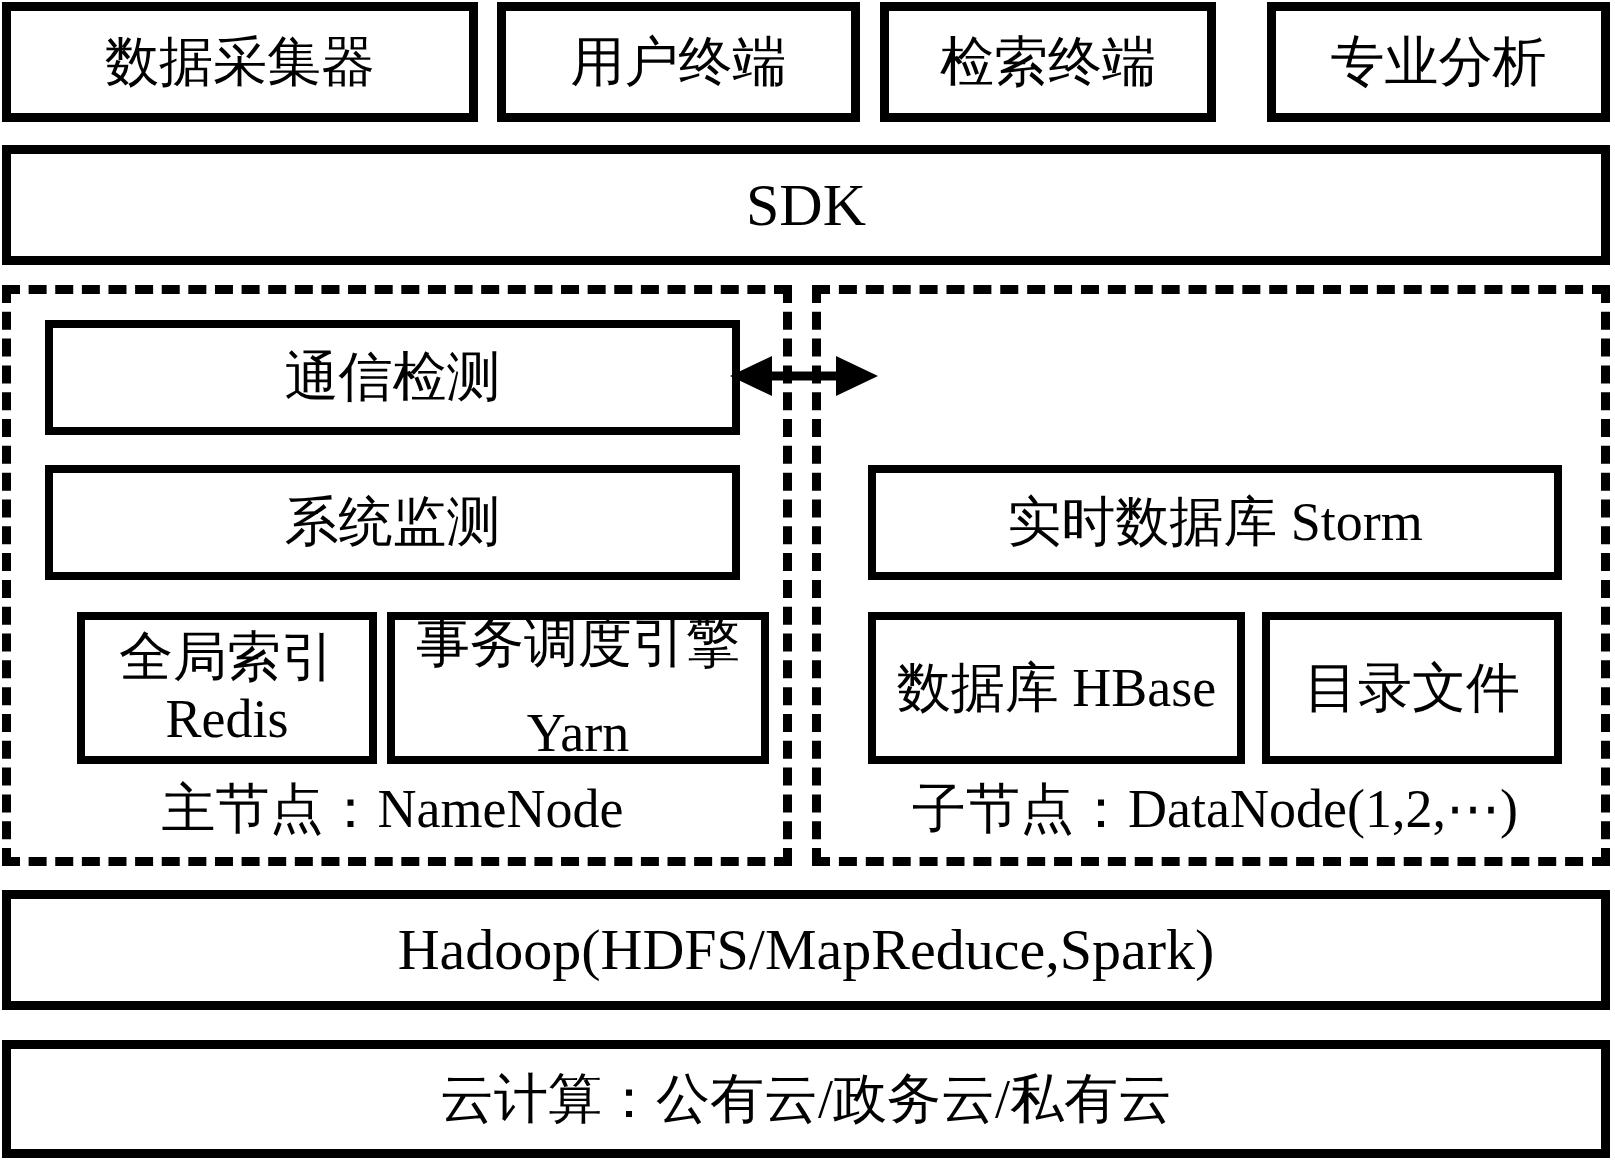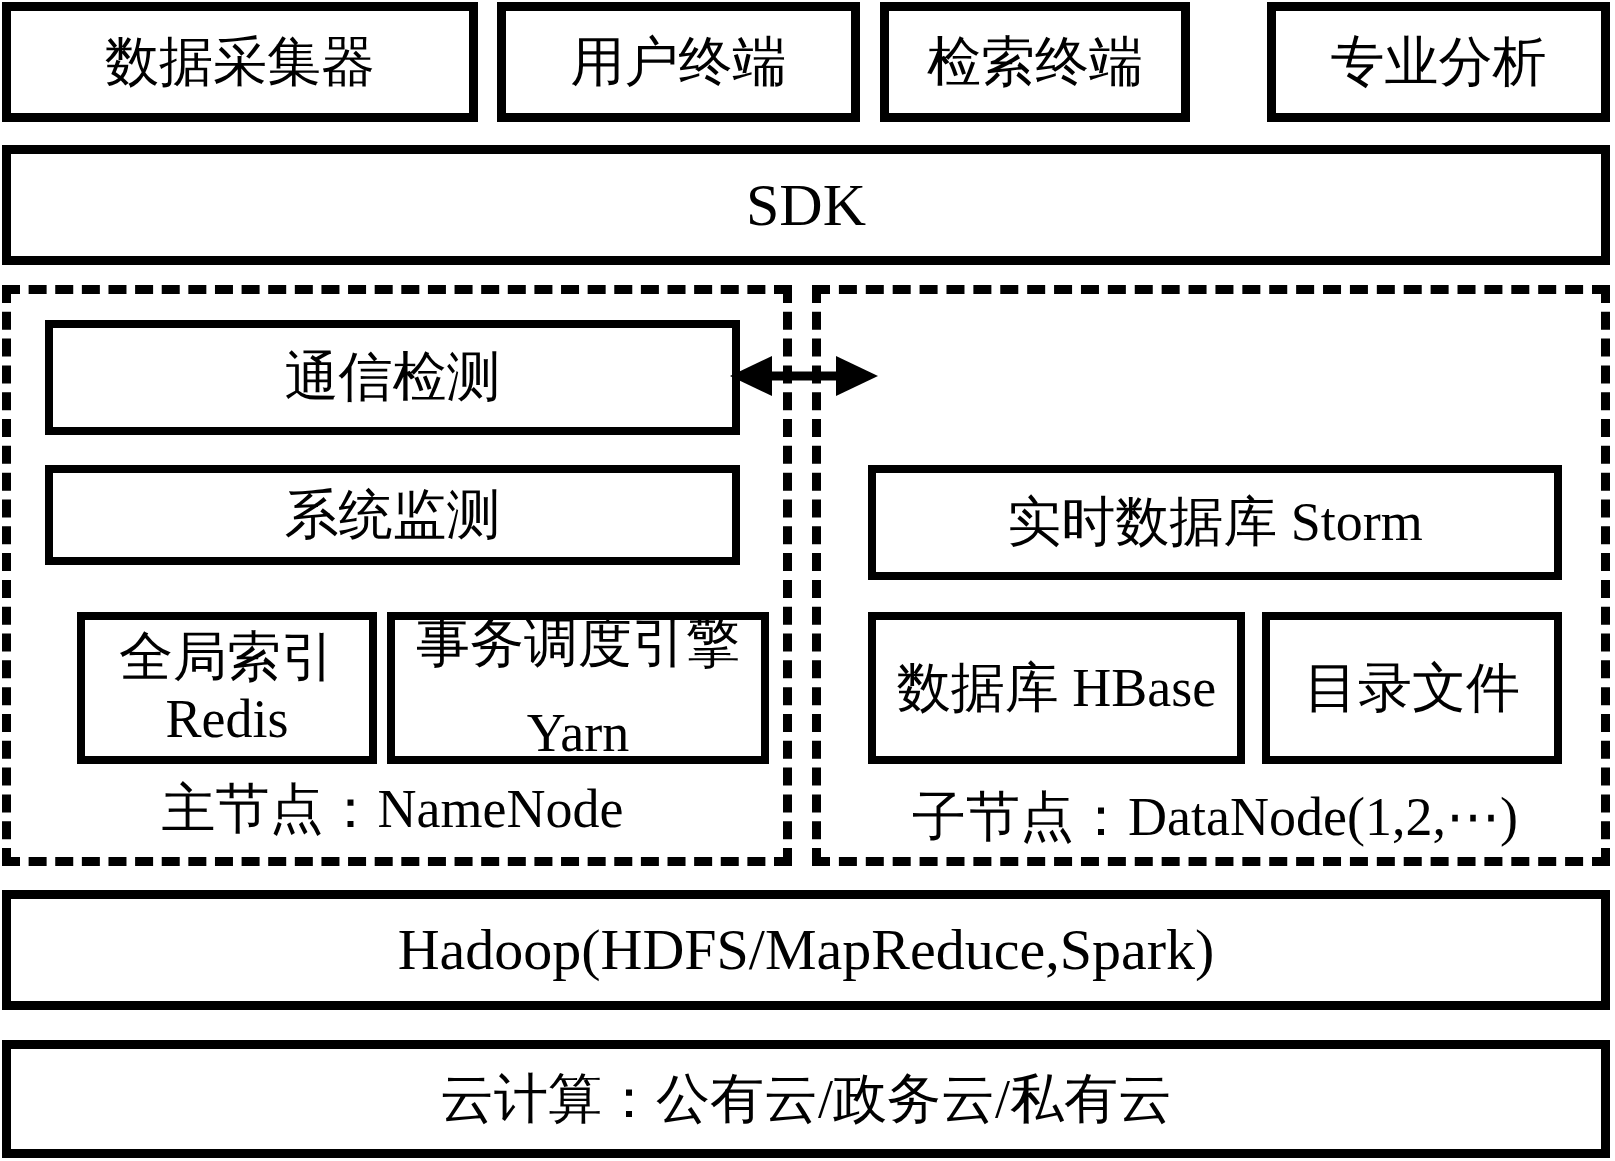--- a/index.html
+++ b/index.html
@@ -53,37 +53,37 @@
 <body>
 
 <div id="canvas">
 
   <div class="box" style="left:2px; top:2px; width:476px; height:120px;">
     <span>数据采集器</span>
   </div>
   <div class="box" style="left:497px; top:2px; width:363px; height:120px;">
     <span>用户终端</span>
   </div>
-  <div class="box" style="left:880px; top:2px; width:310px; height:120px;">
+  <div class="box" style="left:880px; top:2px; width:336px; height:120px;">
     <span>检索终端</span>
   </div>
   <div class="box" style="left:1267px; top:2px; width:343px; height:120px;">
     <span>专业分析</span>
   </div>
 
   <div class="box" style="left:2px; top:145px; width:1608px; height:120px; font-size:60px;">
     <span>SDK</span>
   </div>
 
   <div class="dashed-panel" style="left:2px; top:285px; width:790px; height:581px;"></div>
 
   <div class="box inner" style="left:45px; top:320px; width:695px; height:115px;">
     <span>通信检测</span>
   </div>
-  <div class="box inner" style="left:45px; top:465px; width:695px; height:100px;">
+  <div class="box inner" style="left:45px; top:465px; width:695px; height:115px;">
     <span>系统监测</span>
   </div>
   <div class="box inner two-line" style="left:48px; top:612px; width:300px; height:152px;">
     <span>全局索引</span>
     <span>Redis</span>
   </div>
   <div class="box inner two-line" style="left:358px; top:612px; width:382px; height:152px;gap:27px;">
     <span>事务调度引擎</span>
     <span>Yarn</span>
   </div>
@@ -93,21 +93,21 @@
 
   <div class="box inner" style="left:868px; top:465px; width:694px; height:115px;">
     <span>实时数据库 Storm</span>
   </div>
   <div class="box inner" style="left:868px; top:612px; width:377px; height:152px;">
     <span>数据库 HBase</span>
   </div>
   <div class="box inner" style="left:1262px; top:612px; width:300px; height:152px;">
     <span>目录文件</span>
   </div>
-  <div class="caption" style="left:868px; top:778px; width:694px; height:62px;margin-top:8px;">子节点：DataNode(1,2,⋯)</div>
+  <div class="caption" style="left:868px; top:778px; width:694px; height:62px;">子节点：DataNode(1,2,⋯)</div>
 
   <svg class="arrow-svg" style="left:728px; top:342px; width:152px; height:68px;" viewBox="0 0 152 68">
     <line x1="30" y1="34" x2="122" y2="34" stroke="#000000" stroke-width="9"></line>
     <polygon points="2,34 44,14 44,54" fill="#000000"></polygon>
     <polygon points="150,34 108,14 108,54" fill="#000000"></polygon>
   </svg>
 
   <div class="box" style="left:2px; top:890px; width:1608px; height:120px; font-size:58px;">
     <span>Hadoop(HDFS/MapReduce,Spark)</span>
   </div>

